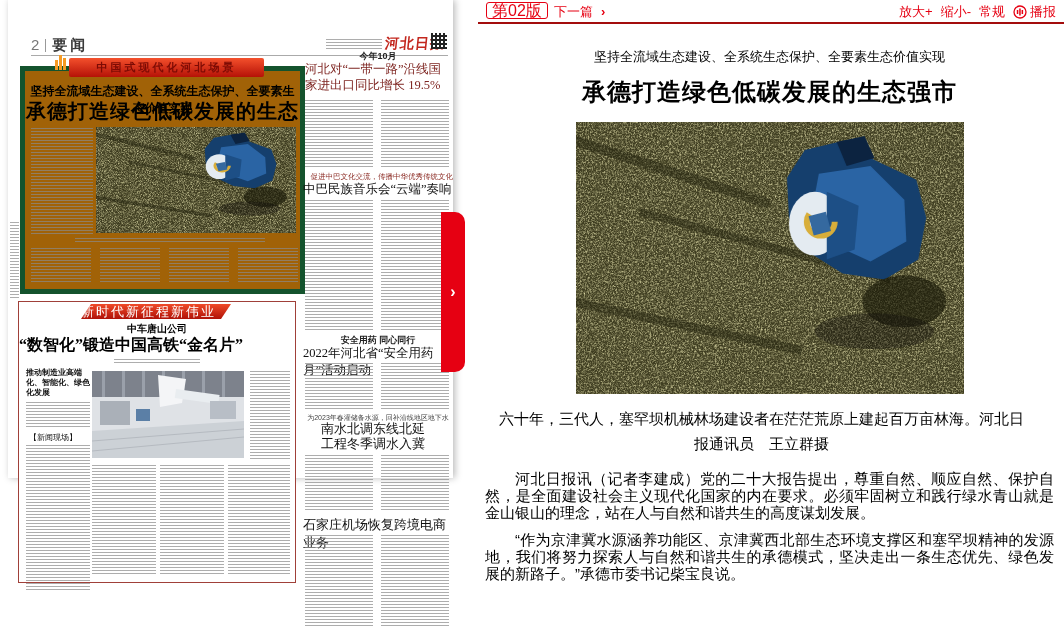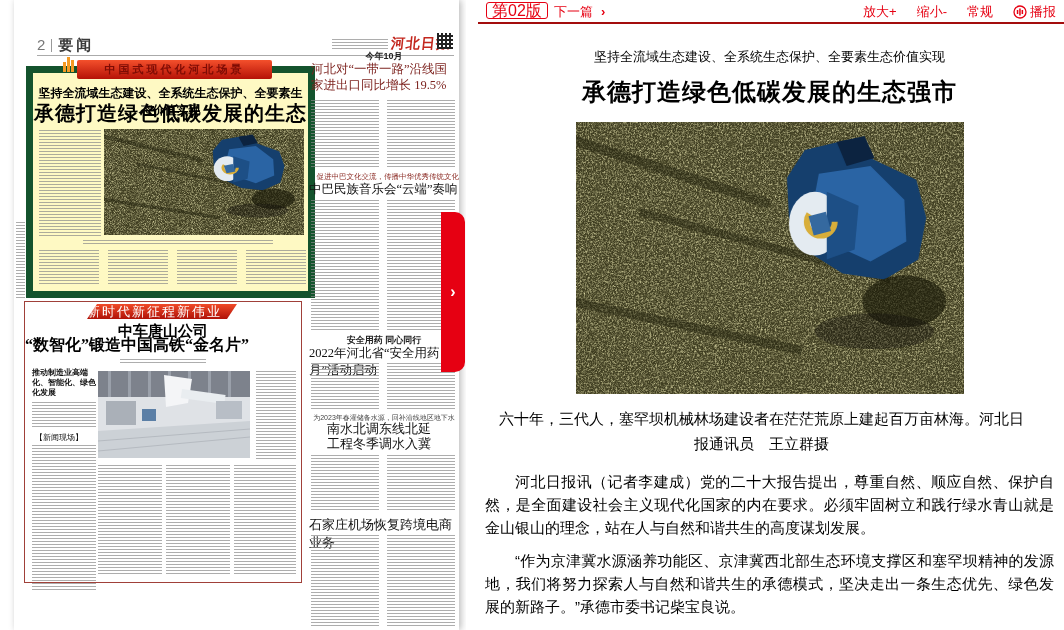--- a/index.html
+++ b/index.html
@@ -1,76 +1,76 @@
 <!DOCTYPE html>
 <html><head>
 <meta charset="utf-8">
 <style>
   html,body{margin:0;padding:0}
   body{width:1064px;height:630px;position:relative;overflow:hidden;background:#fff;
        font-family:"Liberation Sans","DejaVu Sans",sans-serif;color:#000;}
   .abs{position:absolute}
   
-  .page{position:absolute;left:14px;top:0;width:445px;height:630px;background:#fff;
+  .page{position:absolute;left:8px;top:0;width:445px;height:478px;background:#fff;
         box-shadow:2px 0 7px rgba(0,0,0,.28);}
   .m{position:absolute;background-image:repeating-linear-gradient(#8a8a8a 0 1px,transparent 1px 3px);opacity:.7}
   .mm{background-image:repeating-linear-gradient(#8a8a8a 0 1px,transparent 1px 3px);opacity:.7}
   .serifh{font-family:"Liberation Serif","DejaVu Serif",serif}
   .pg-num{font-size:15px;color:#777}
   .pg-sec{font-size:15px;font-weight:bold;color:#3a3a3a;letter-spacing:3px}
   .vbar{display:inline-block;width:1px;height:13px;background:#999;margin:0 6px;vertical-align:-2px}
   .hdr-rule{position:absolute;left:23px;right:5px;top:55px;height:1px;background:#aaa}
   .masthead-logo{position:absolute;left:377px;top:35px;font-size:14px;font-weight:bold;color:#c3271e;
         font-family:"Liberation Serif","DejaVu Serif",serif;transform:skewX(-6deg);letter-spacing:1px}
   .qr{position:absolute;left:423px;top:33px;width:16px;height:16px;
       background-image:repeating-linear-gradient(0deg,#222 0 2px,transparent 2px 4px),
                        repeating-linear-gradient(90deg,#222 0 2px,#fff 2px 4px)}
   
-  .fbox{position:absolute;left:12px;top:66px;width:275px;height:218px;border:7px solid #14532d;background:#fef9c3}
+  .fbox{position:absolute;left:12px;top:66px;width:275px;height:218px;border:5px solid #14532d;background:#a16207}
   .fb-banner{position:absolute;left:44px;top:-13px;width:195px;height:19px;line-height:19px;text-align:center;
       background:linear-gradient(180deg,#f4502c,#b51207);color:#7d0b04;font-weight:bold;font-size:11px;letter-spacing:3px;
       border-radius:2px}
   .fb-kicker{position:absolute;top:12px;left:2px;right:2px;text-align:center;font-weight:bold;font-size:12px}
   .fb-headline{position:absolute;top:27px;left:0;right:0;text-align:center;font-weight:900;font-size:20px;letter-spacing:1px}
   
   .midcol{position:absolute;left:295px;top:0;width:150px}
   .mk{position:absolute;left:0;right:0;text-align:center;font-weight:bold;color:#222}
   .mkr{position:absolute;left:0;right:0;text-align:right;color:#8b2a23}
   .mh{position:absolute;left:0;right:0;text-align:left;font-weight:normal;color:#111}
   
   .bbox{position:absolute;left:10px;top:301px;width:276px;height:280px;border:1px solid #a04039;background:#fff}
   .bb-banner{position:absolute;left:62px;top:2px;width:150px;height:15px;line-height:15px;text-align:left;
       background:linear-gradient(180deg,#f04a28,#b01208);color:#fff;font-weight:normal;font-size:13px;letter-spacing:2px;
       clip-path:polygon(10px 0,100% 0,calc(100% - 10px) 100%,0 100%)}
-  .bb-kicker{position:absolute;top:20px;left:0;right:0;text-align:center;font-weight:bold;font-size:15px}
+  .bb-kicker{position:absolute;top:20px;left:0;right:0;text-align:center;font-weight:bold;font-size:10px}
   .bb-headline{position:absolute;top:33px;left:0;right:0;text-align:left;font-weight:bold;font-size:16px}
   .bb-left{position:absolute;left:7px;top:66px;width:64px}
   .bb-sub{font-weight:bold;font-size:8px;line-height:10px;color:#111}
   .bb-label{font-weight:normal;font-size:8px;margin:4px 3px 2px;color:#111}
   
   .red-tab{position:absolute;left:441px;top:212px;width:24px;height:160px;background:#e60012;
       border-radius:0 10px 10px 0;display:flex;align-items:center;justify-content:center;cursor:pointer}
   .red-tab span{color:#fff;font-size:16px;font-weight:bold}
   
   .rpane{position:absolute;left:466px;top:0;right:0;bottom:0;background:#fff}
   .toolbar{position:relative;height:22px;font-size:13px;color:#e60012}
   .tb-page{position:absolute;left:20px;top:2px;border:1px solid #e60012;border-radius:3px;
       padding:0 5px;font-size:16px;line-height:15px;cursor:pointer}
   .tb-next{position:absolute;left:88px;top:3px;cursor:pointer}
   .tb-next .chev{margin-left:8px;font-weight:bold}
-  .tb-right{position:absolute;right:8px;top:3px;display:flex;gap:20px;align-items:flex-end}
+  .tb-right{position:absolute;right:8px;top:3px;display:flex;gap:8px;align-items:flex-end}
   .tb-right span{cursor:pointer}
   .tb-bc{display:flex;align-items:center;gap:3px}
   .tb-divider{position:absolute;left:12px;right:0;top:22px;border-top:2px solid #a30d0d}
   .art{margin:0 10px 0 19px}
   .art-kicker{margin-top:26px;text-align:center;font-size:13px}
   .art-title{margin-top:10px;text-align:center;font-size:24px;font-weight:bold;letter-spacing:1px}
   .art-photo{display:block;margin:14px auto 0}
   .art-caption{margin:12px 26px 0 10px;font-size:15px;line-height:25px;text-align:center}
-  .art p{margin:0;padding:0;font-size:15px;line-height:23px;text-align:justify;text-indent:2em}
+  .art p{margin:0;padding:0;font-size:15px;line-height:17px;text-align:justify;text-indent:2em}
   .art p.p1{margin-top:14px}
   .art p.p2{margin-top:10px}
 </style>
 </head>
 <body>
 
 <svg width="0" height="0" style="position:absolute" aria-hidden="true">
   <defs>
     <filter id="fSpeck1" x="0" y="0" width="100%" height="100%">
       <feTurbulence type="fractalNoise" baseFrequency="0.5" numOctaves="2" seed="11"></feTurbulence>

